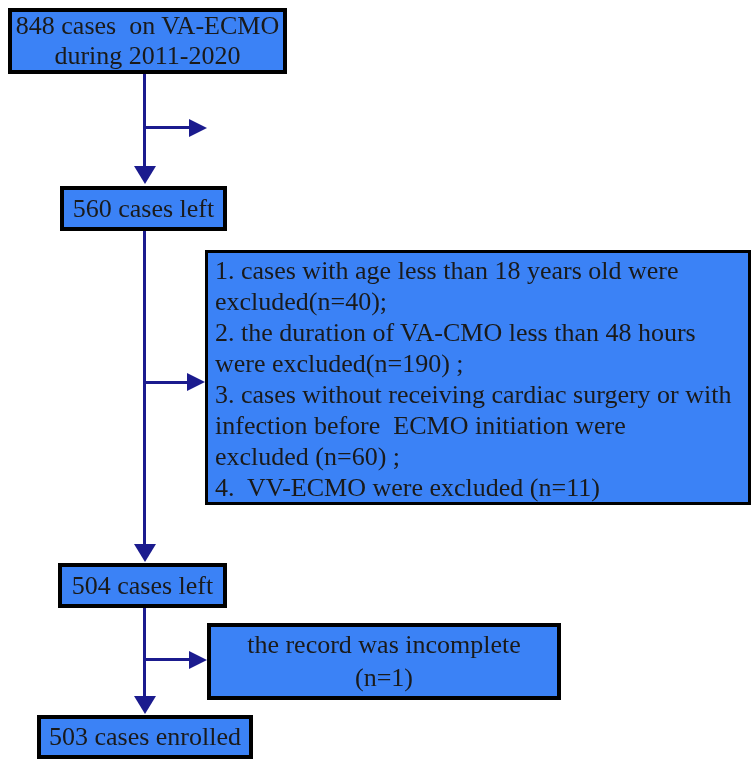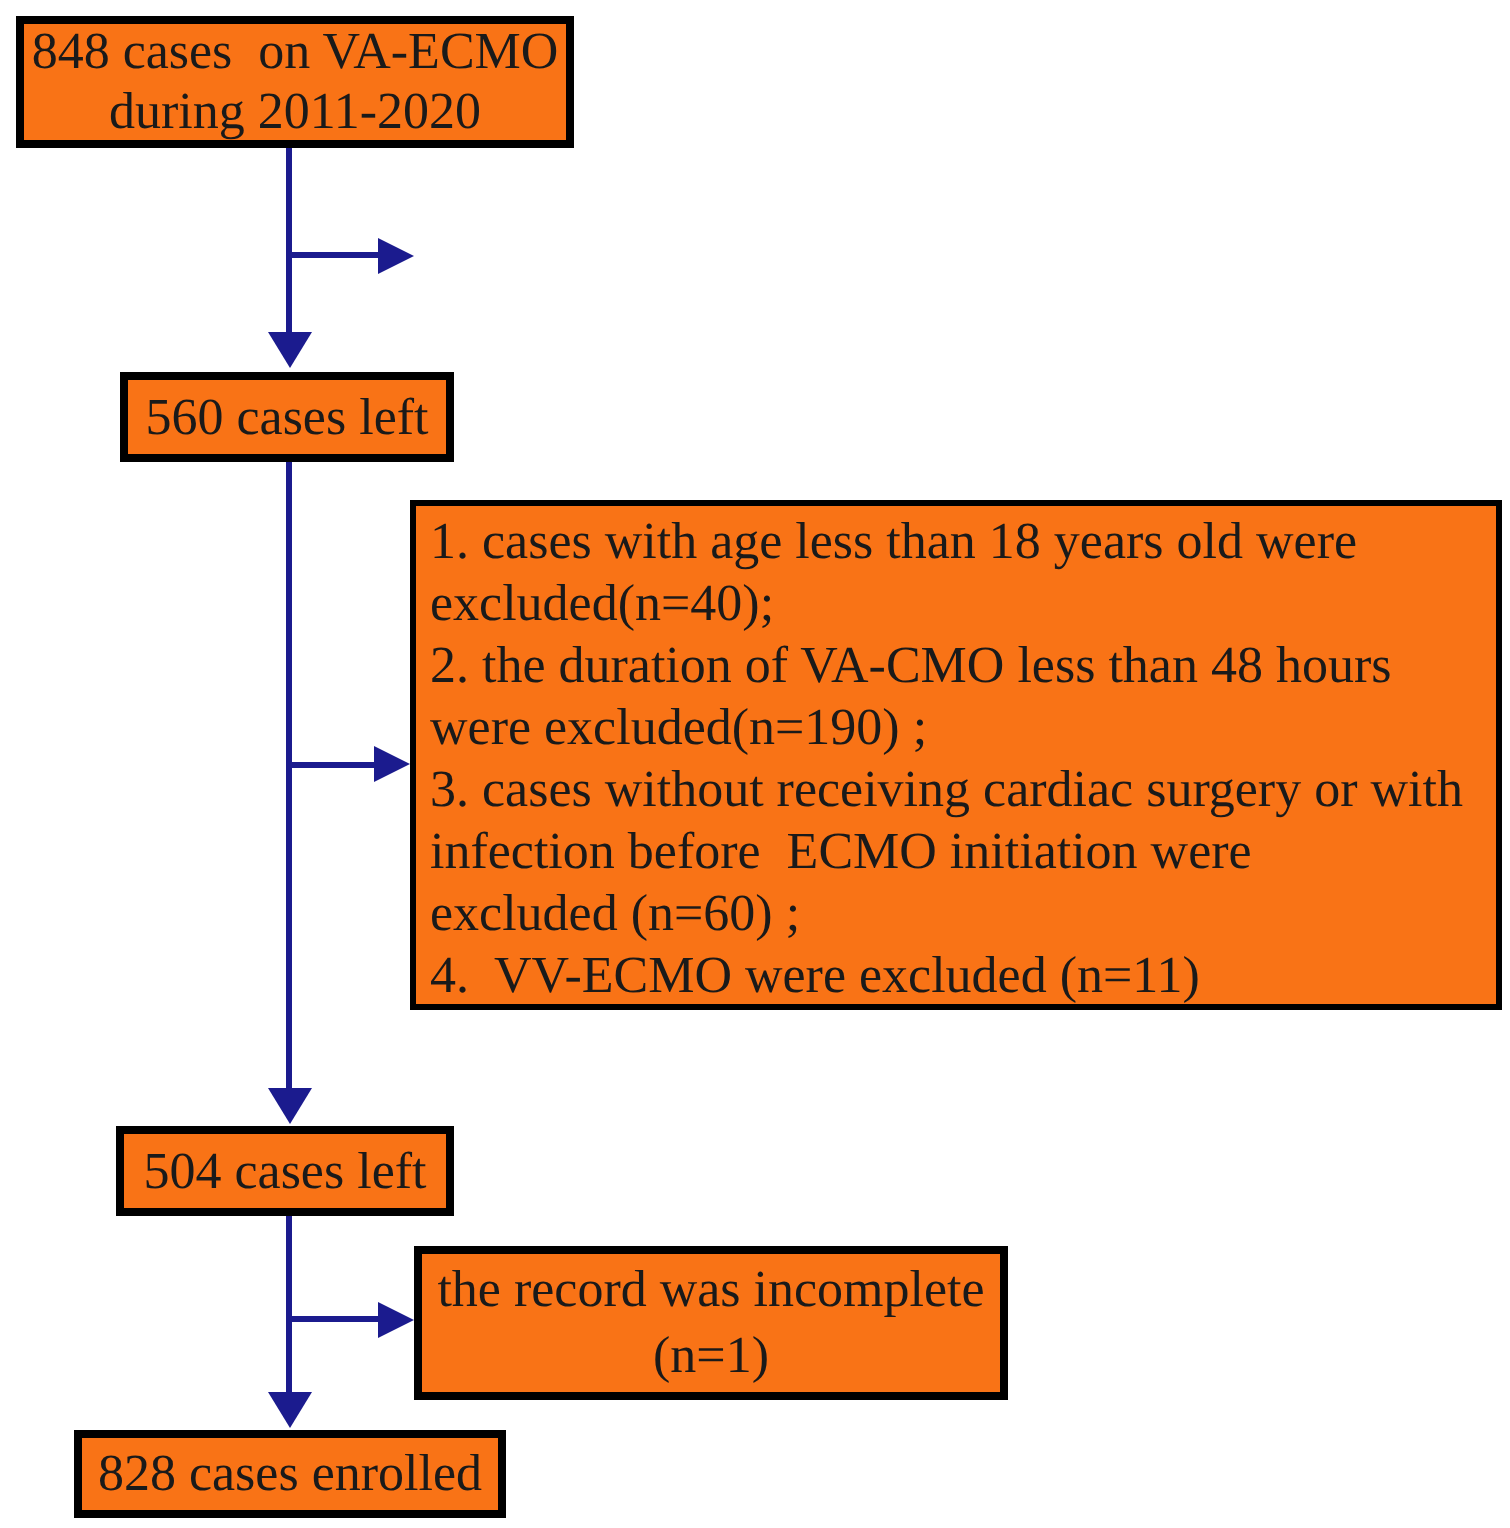--- a/index.html
+++ b/index.html
@@ -13,42 +13,42 @@
     height: 764px;
     background: #ffffff;
     font-family: "Liberation Serif", "DejaVu Serif", serif;
     color: #1a1a1a;
     overflow: hidden;
   }
   .box {
     position: absolute;
     box-sizing: border-box;
     border: 4px solid #000000;
-    background: #f97316;
+    background: #3b82f6;
     display: flex;
     align-items: center;
     justify-content: center;
   }
   .box-text {
     white-space: pre;
     font-size: 26px;
     line-height: 1.15;
     text-align: center;
   }
   
   #box-start      { left: 8px;   top: 8px;   width: 279px; height: 66px; }
   #box-duplicates { left: 207px; top: 104px; width: 428px; height: 46px; }
   #box-805        { left: 60px;  top: 186px; width: 167px; height: 45px; }
   #box-exclusions { left: 205px; top: 250px; width: 546px; height: 255px;
                     border-width: 3px;
                     align-items: flex-start; justify-content: flex-start;
                     padding: 2px 4px 2px 7px; }
   #box-exclusions .box-text { text-align: left; line-height: 31px; }
   #box-504        { left: 58px;  top: 563px; width: 169px; height: 45px; }
-  #box-incomplete { left: 207px; top: 623px; width: 297px; height: 77px; }
+  #box-incomplete { left: 207px; top: 623px; width: 354px; height: 77px; }
   #box-incomplete .box-text { line-height: 1.25; }
   #box-enrolled   { left: 37px;  top: 715px; width: 216px; height: 44px; }
 
   
   .vline, .hline {
     position: absolute;
     background: #1b1b8e;
   }
   .vline { width: 3px; }
   .hline { height: 3px; }
@@ -124,16 +124,16 @@
   <div class="box" id="box-504">
     <span class="box-text">504 cases left</span>
   </div>
 
   <div class="box" id="box-incomplete">
     <span class="box-text">the record was incomplete
 (n=1)</span>
   </div>
 
   <div class="box" id="box-enrolled">
-    <span class="box-text">828 cases enrolled</span>
+    <span class="box-text">503 cases enrolled</span>
   </div>
 
 </div>
 
 </body></html>

